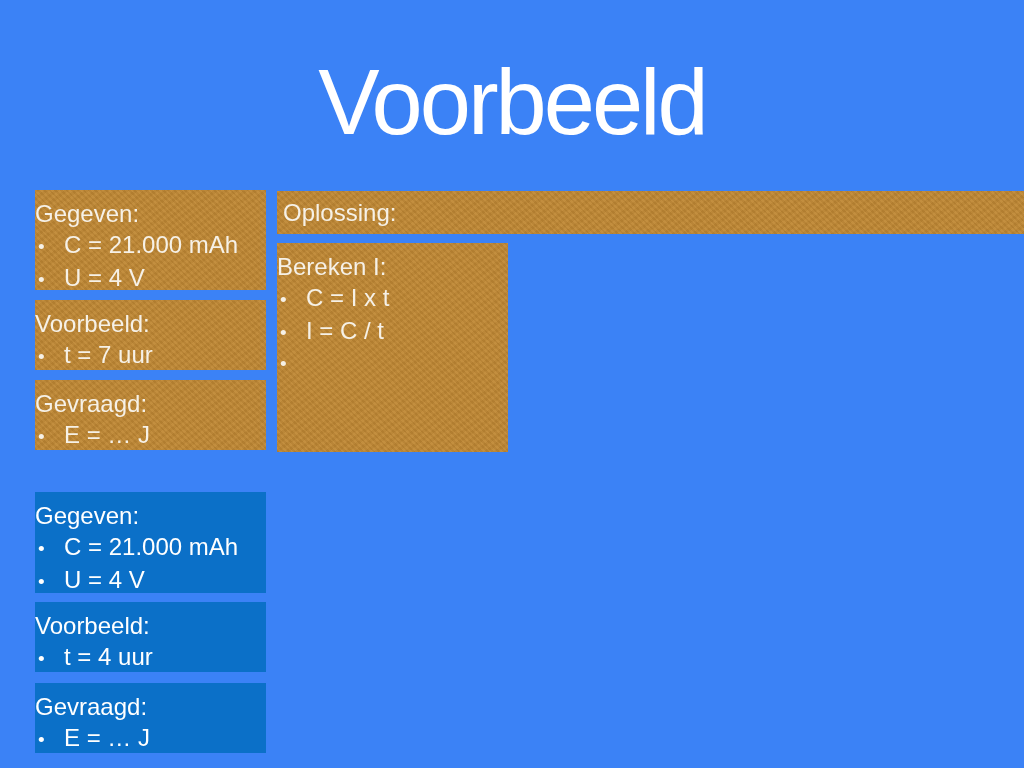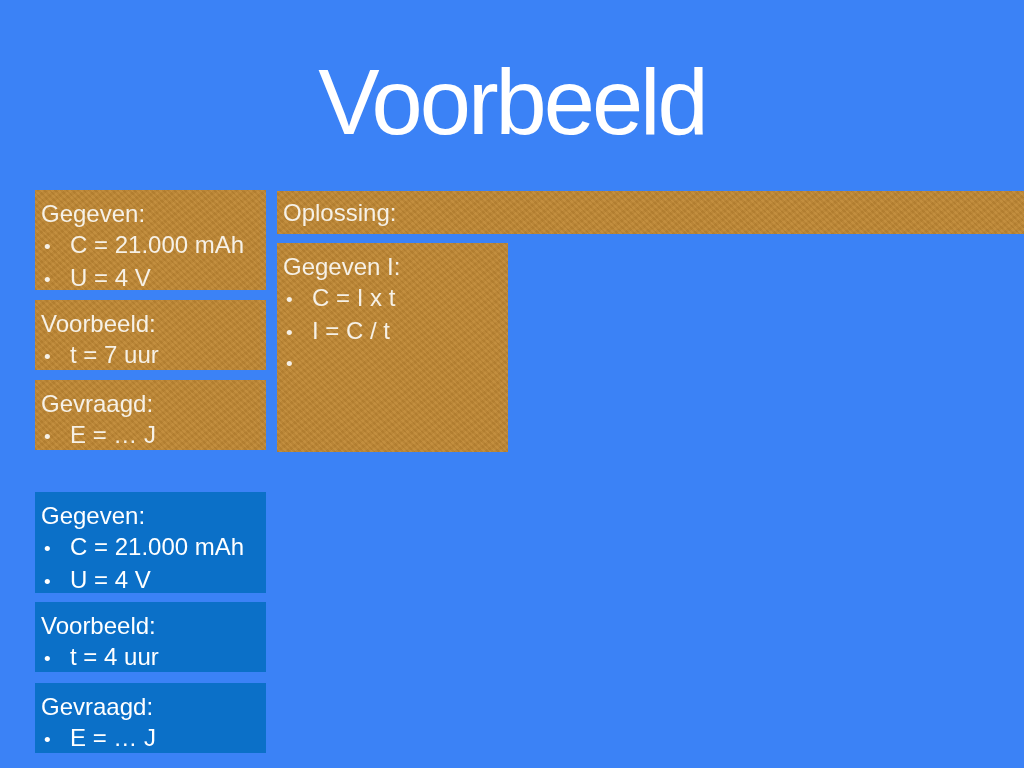--- a/index.html
+++ b/index.html
@@ -23,21 +23,21 @@
     text-align: center;
     color: #ffffff;
     font-size: 92px;
     font-weight: 300;
     letter-spacing: -3px;
     line-height: 1.0;
   }
   .box {
     position: absolute;
     box-sizing: border-box;
-    padding: 8px 6px 6px 6px;
+    padding: 8px 6px 6px 0;
     font-size: 24px;
     line-height: 31px;
     overflow: hidden;
   }
   .box.orange {
     left: 35px;
     width: 231px;
     background-color: #c08834;
     background-image:
       repeating-linear-gradient(45deg, rgba(0,0,0,0.045) 0 2px, rgba(255,255,255,0.03) 2px 4px),
@@ -124,21 +124,21 @@
       <span class="bullet">•</span>
       <span class="line-text">E = … J</span>
     </div>
   </div>
 
   <div id="oplossing-bar">
     <div class="box-title">Oplossing:</div>
   </div>
 
   <div class="box orange" id="bereken-box">
-    <div class="box-title">Gegeven I:</div>
+    <div class="box-title">Bereken I:</div>
     <div class="line">
       <span class="bullet">•</span>
       <span class="line-text">C = I x t</span>
     </div>
     <div class="line">
       <span class="bullet">•</span>
       <span class="line-text">I = C / t</span>
     </div>
     <div class="line">
       <span class="bullet">•</span>

